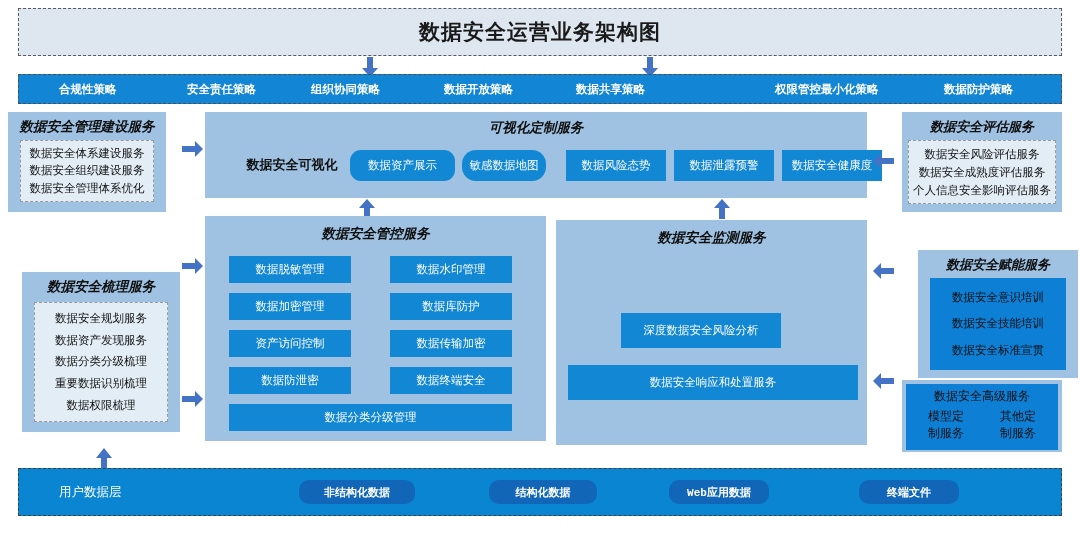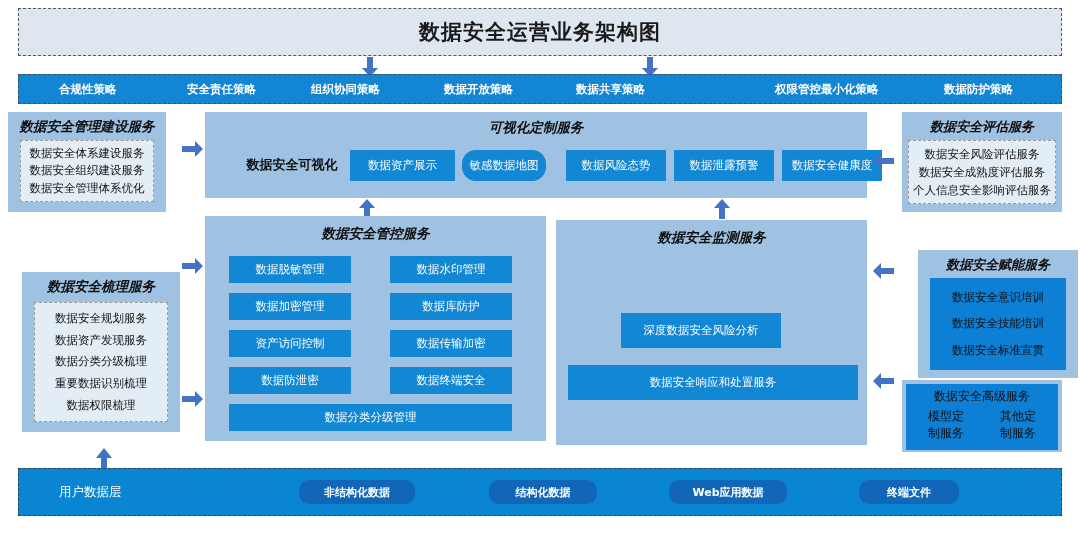--- a/index.html
+++ b/index.html
@@ -198,21 +198,21 @@
   <div class="arrow" style="left:182px; top:390px;">
     <svg width="22" height="18" viewBox="0 0 22 18">
         <path d="M0 6 H13 V1 L21 9 L13 17 V12 H0 Z" fill="#4472C4"></path>
       </svg>
   </div>
 
   <div class="abs panel" style="left:205px; top:112px; width:662px; height:86px;">
     <div class="panel-title" style="margin-top:7px;">可视化定制服务</div>
     <span class="abs" style="left:22px; top:44px; width:130px; text-align:center; font-size:13px; font-weight:bold; color:#101010; font-family:'DejaVu Serif','Liberation Serif',serif; white-space:nowrap;">数据安全可视化</span>
     <div class="abs chip" style="left:347px; top:152px;"></div>
-    <div class="abs chip" style="left:145px; top:38px; width:105px; height:31px;">数据资产展示</div>
+    <div class="abs chip" style="left:145px; top:38px; width:105px; height:31px;border-radius:11px;">数据资产展示</div>
     <div class="abs chip" style="left:257px; top:38px; width:84px; height:31px;border-radius:14px;">敏感数据地图</div>
     <div class="abs chip" style="left:361px; top:38px; width:100px; height:31px;">数据风险态势</div>
     <div class="abs chip" style="left:469px; top:38px; width:100px; height:31px;">数据泄露预警</div>
     <div class="abs chip" style="left:577px; top:38px; width:100px; height:31px;">数据安全健康度</div>
   </div>
 
   <div class="arrow" style="left:358px; top:199px;">
     <svg width="18" height="20" viewBox="0 0 18 20">
         <path d="M9 0 L17 9 H12 V20 H6 V9 H1 Z" fill="#4472C4"></path>
       </svg>
@@ -293,17 +293,17 @@
   <div class="arrow" style="left:95px; top:448px;">
     <svg width="18" height="22" viewBox="0 0 18 22">
         <path d="M9 0 L17 10 H12 V22 H6 V10 H1 Z" fill="#4472C4"></path>
       </svg>
   </div>
 
   <div class="abs bottom-bar">
     <span class="bottom-label" style="left:40px;">用户数据层</span>
     <div class="bottom-chip" style="left:280px; width:116px;">非结构化数据</div>
     <div class="bottom-chip" style="left:470px; width:108px;">结构化数据</div>
-    <div class="bottom-chip" style="left:650px; width:118px;">Web应用数据</div>
+    <div class="bottom-chip" style="left:650px; width:100px;font-family:Liberation Mono, monospace;">Web应用数据</div>
     <div class="bottom-chip" style="left:840px; width:100px;">终端文件</div>
   </div>
 
 </div>
 
 </body></html>

